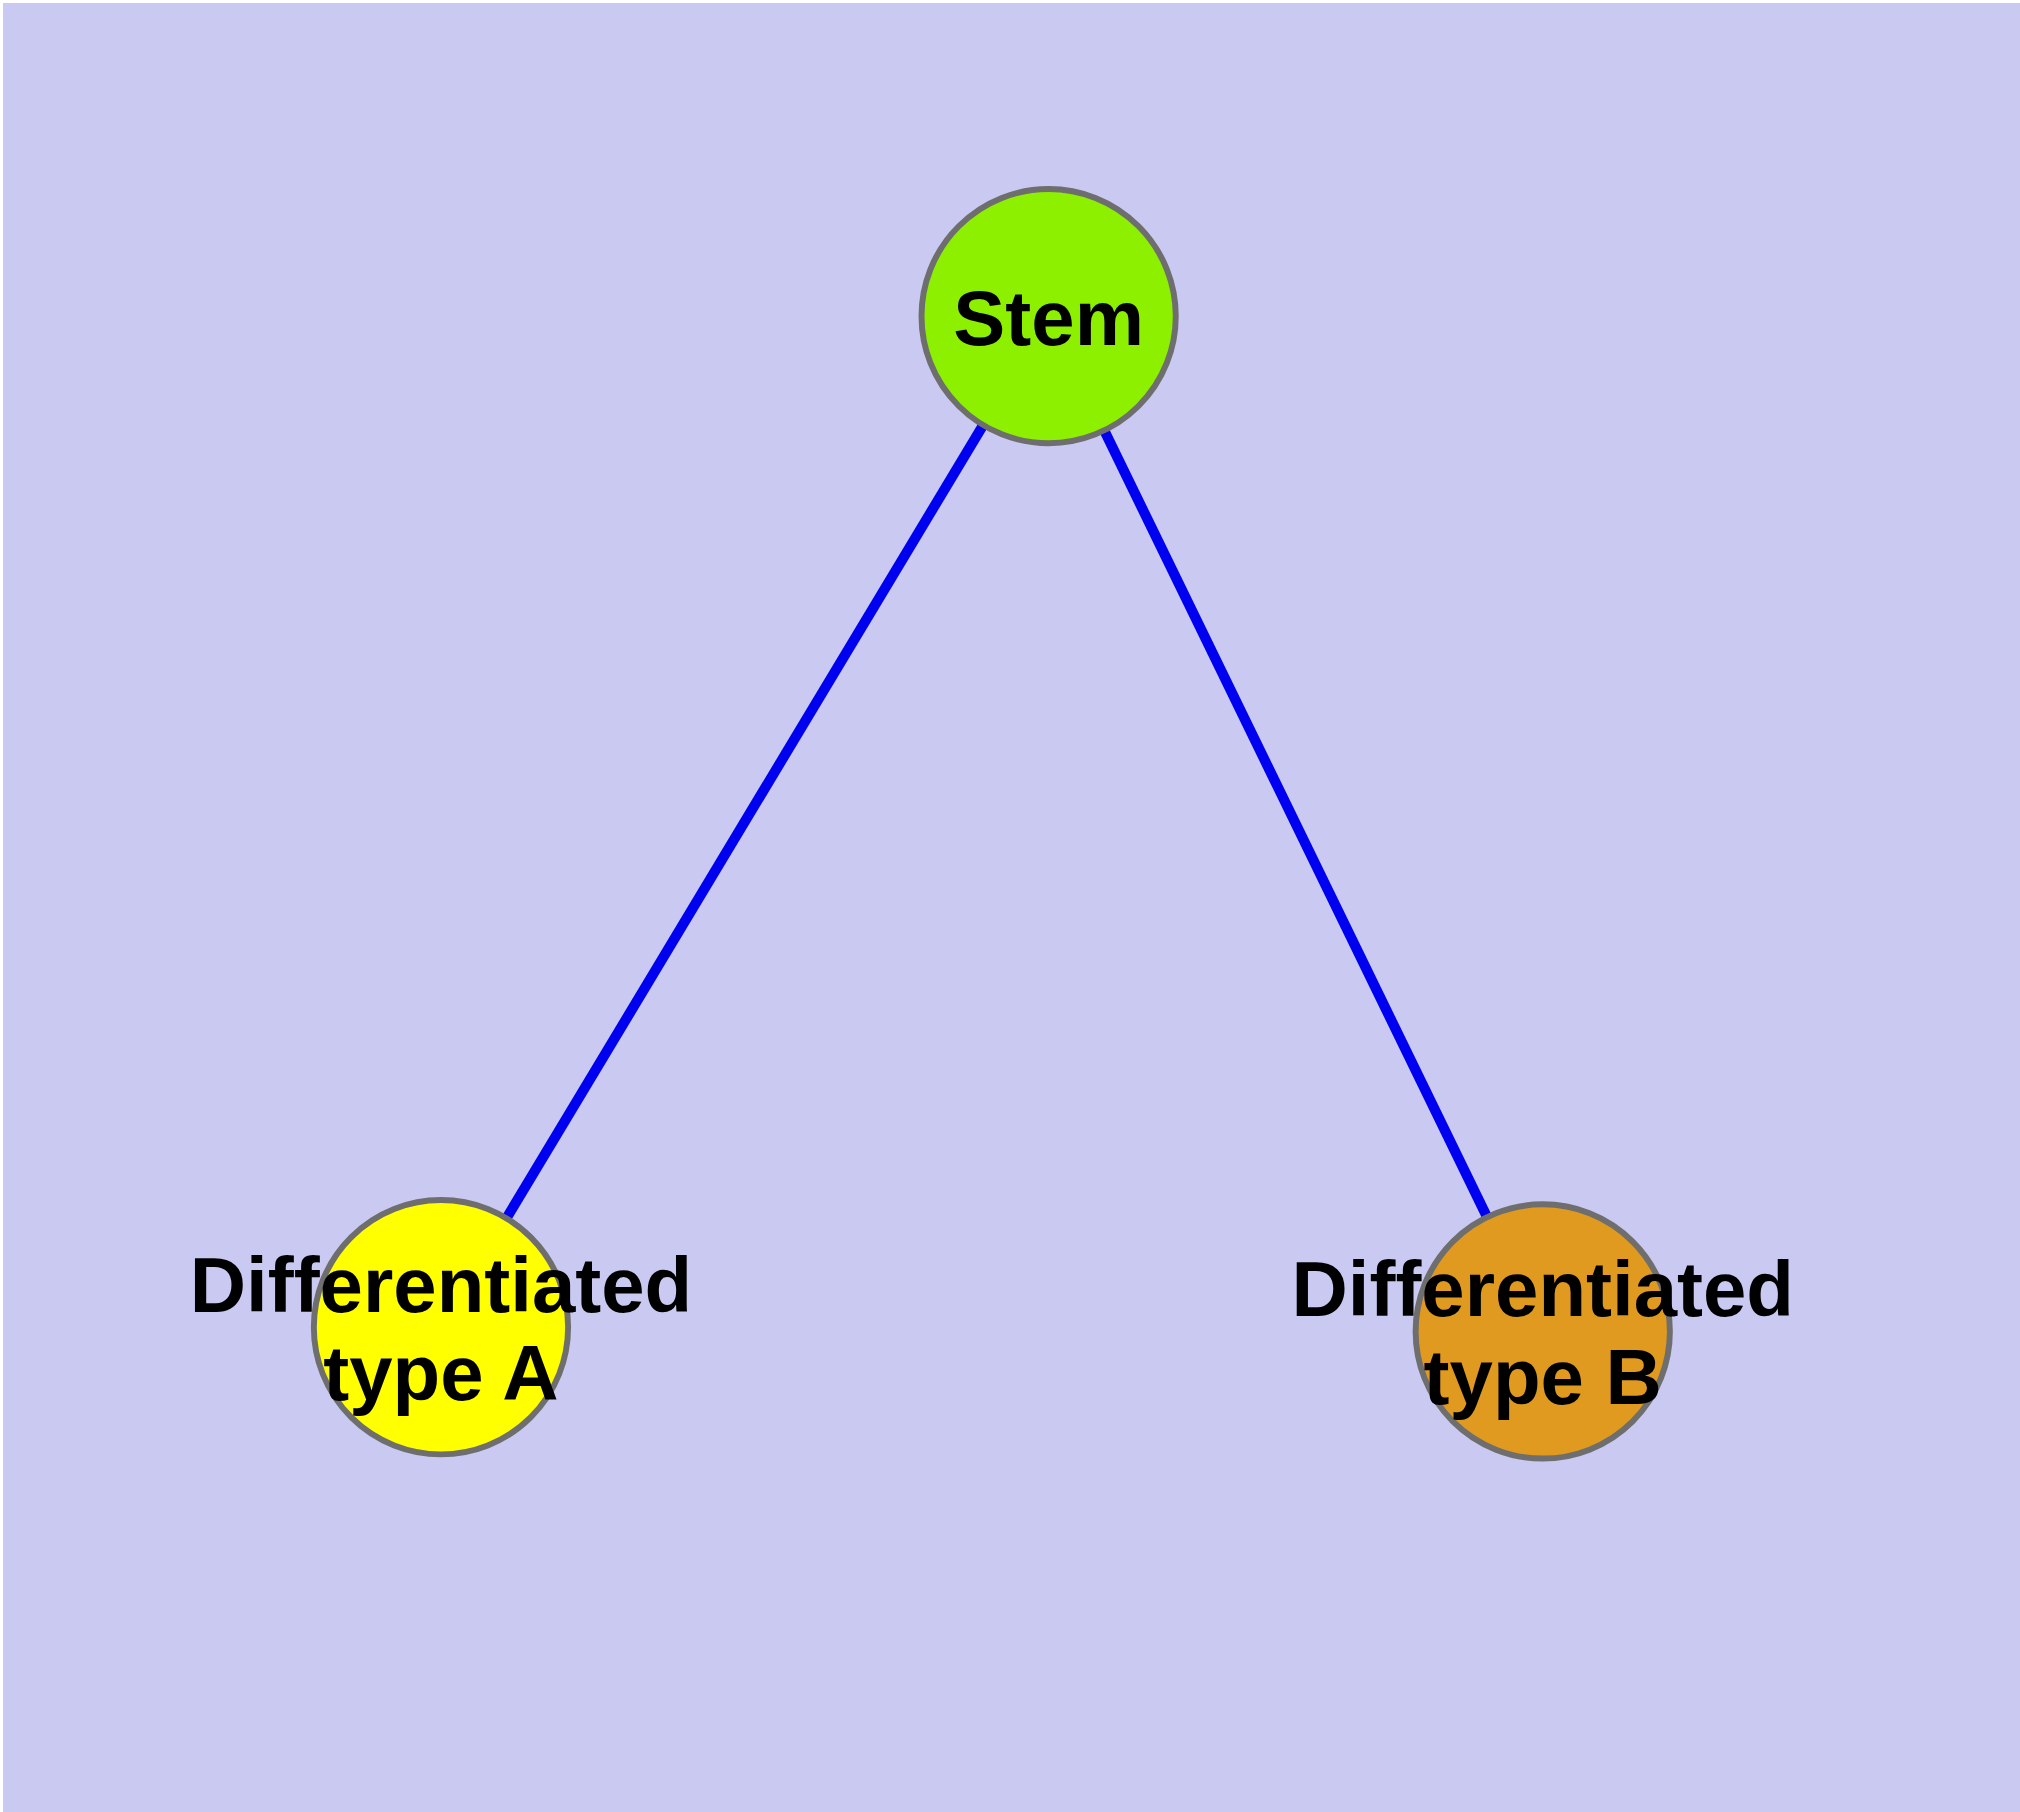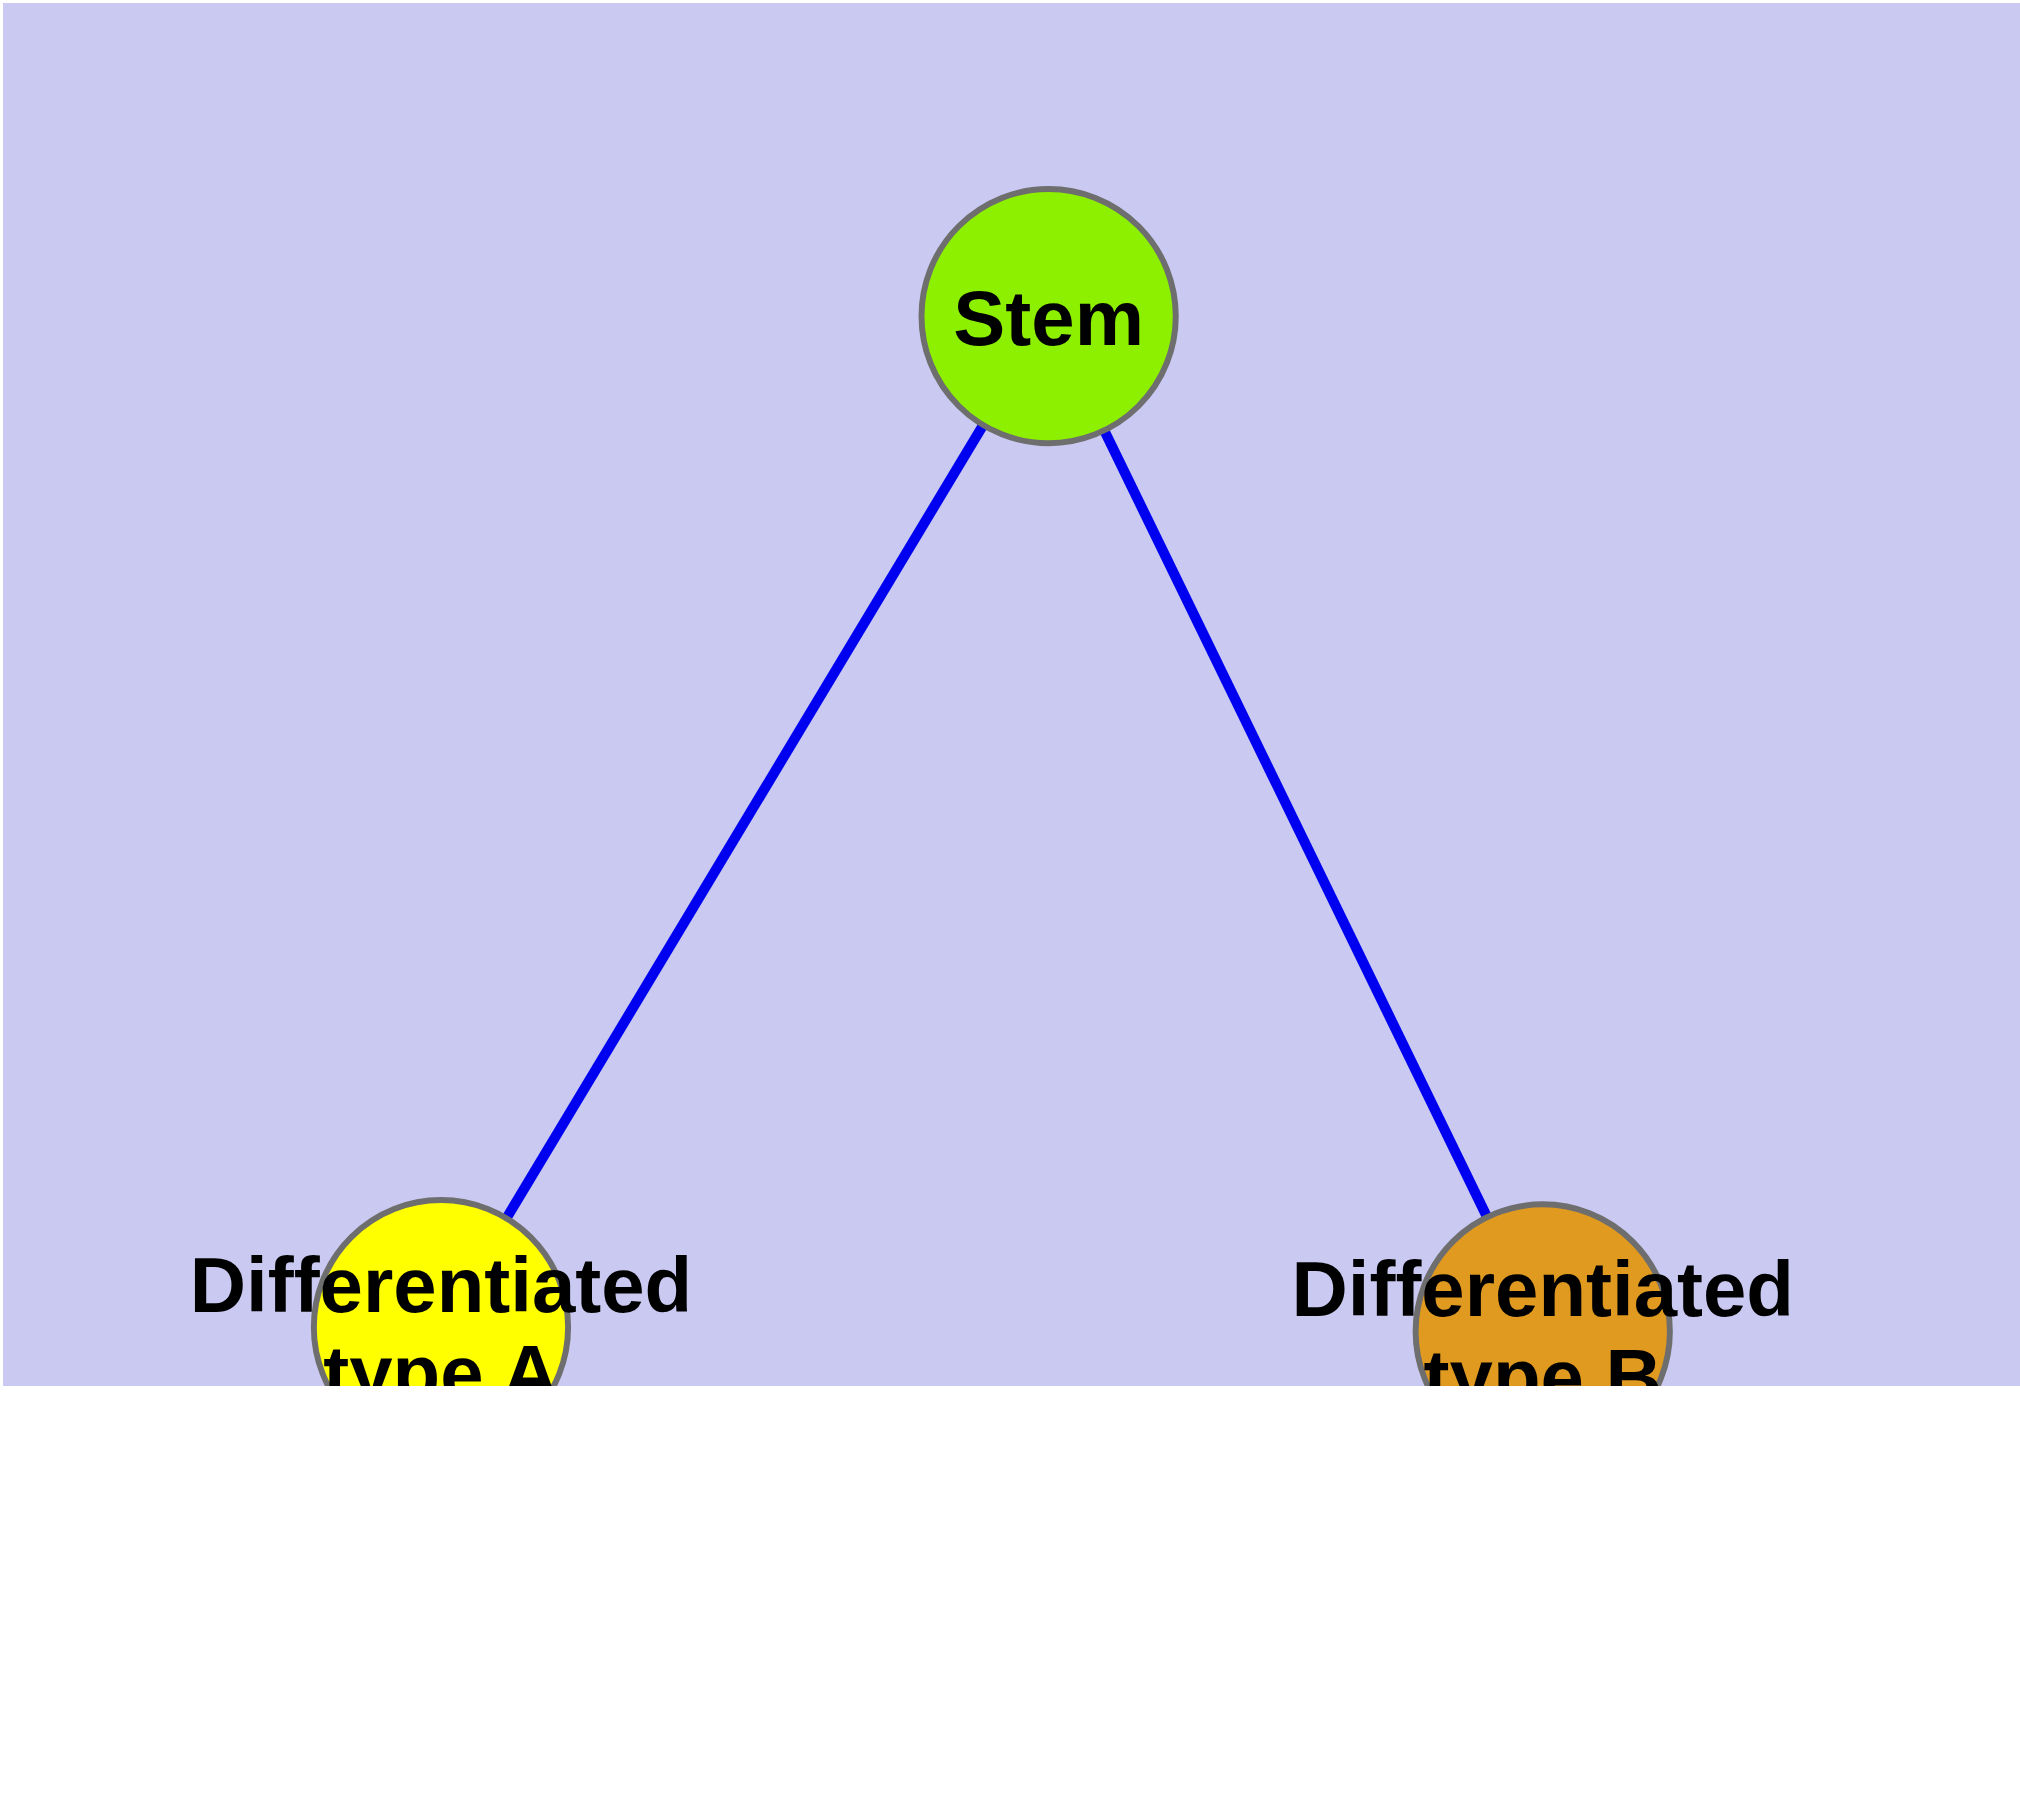--- a/index.html
+++ b/index.html
@@ -4,21 +4,21 @@
 <style>
   html, body {
     margin: 0;
     padding: 0;
     background: #ffffff;
     font-family: "Liberation Sans", sans-serif;
   }
   .stage {
     position: relative;
     width: 2021px;
-    height: 1386px;
+    height: 1812px;
     overflow: hidden;
   }
   .bg-fill {
     position: absolute;
     inset: 0;
   }
   .edge-strip {
     position: absolute;
     z-index: 2;
   }

